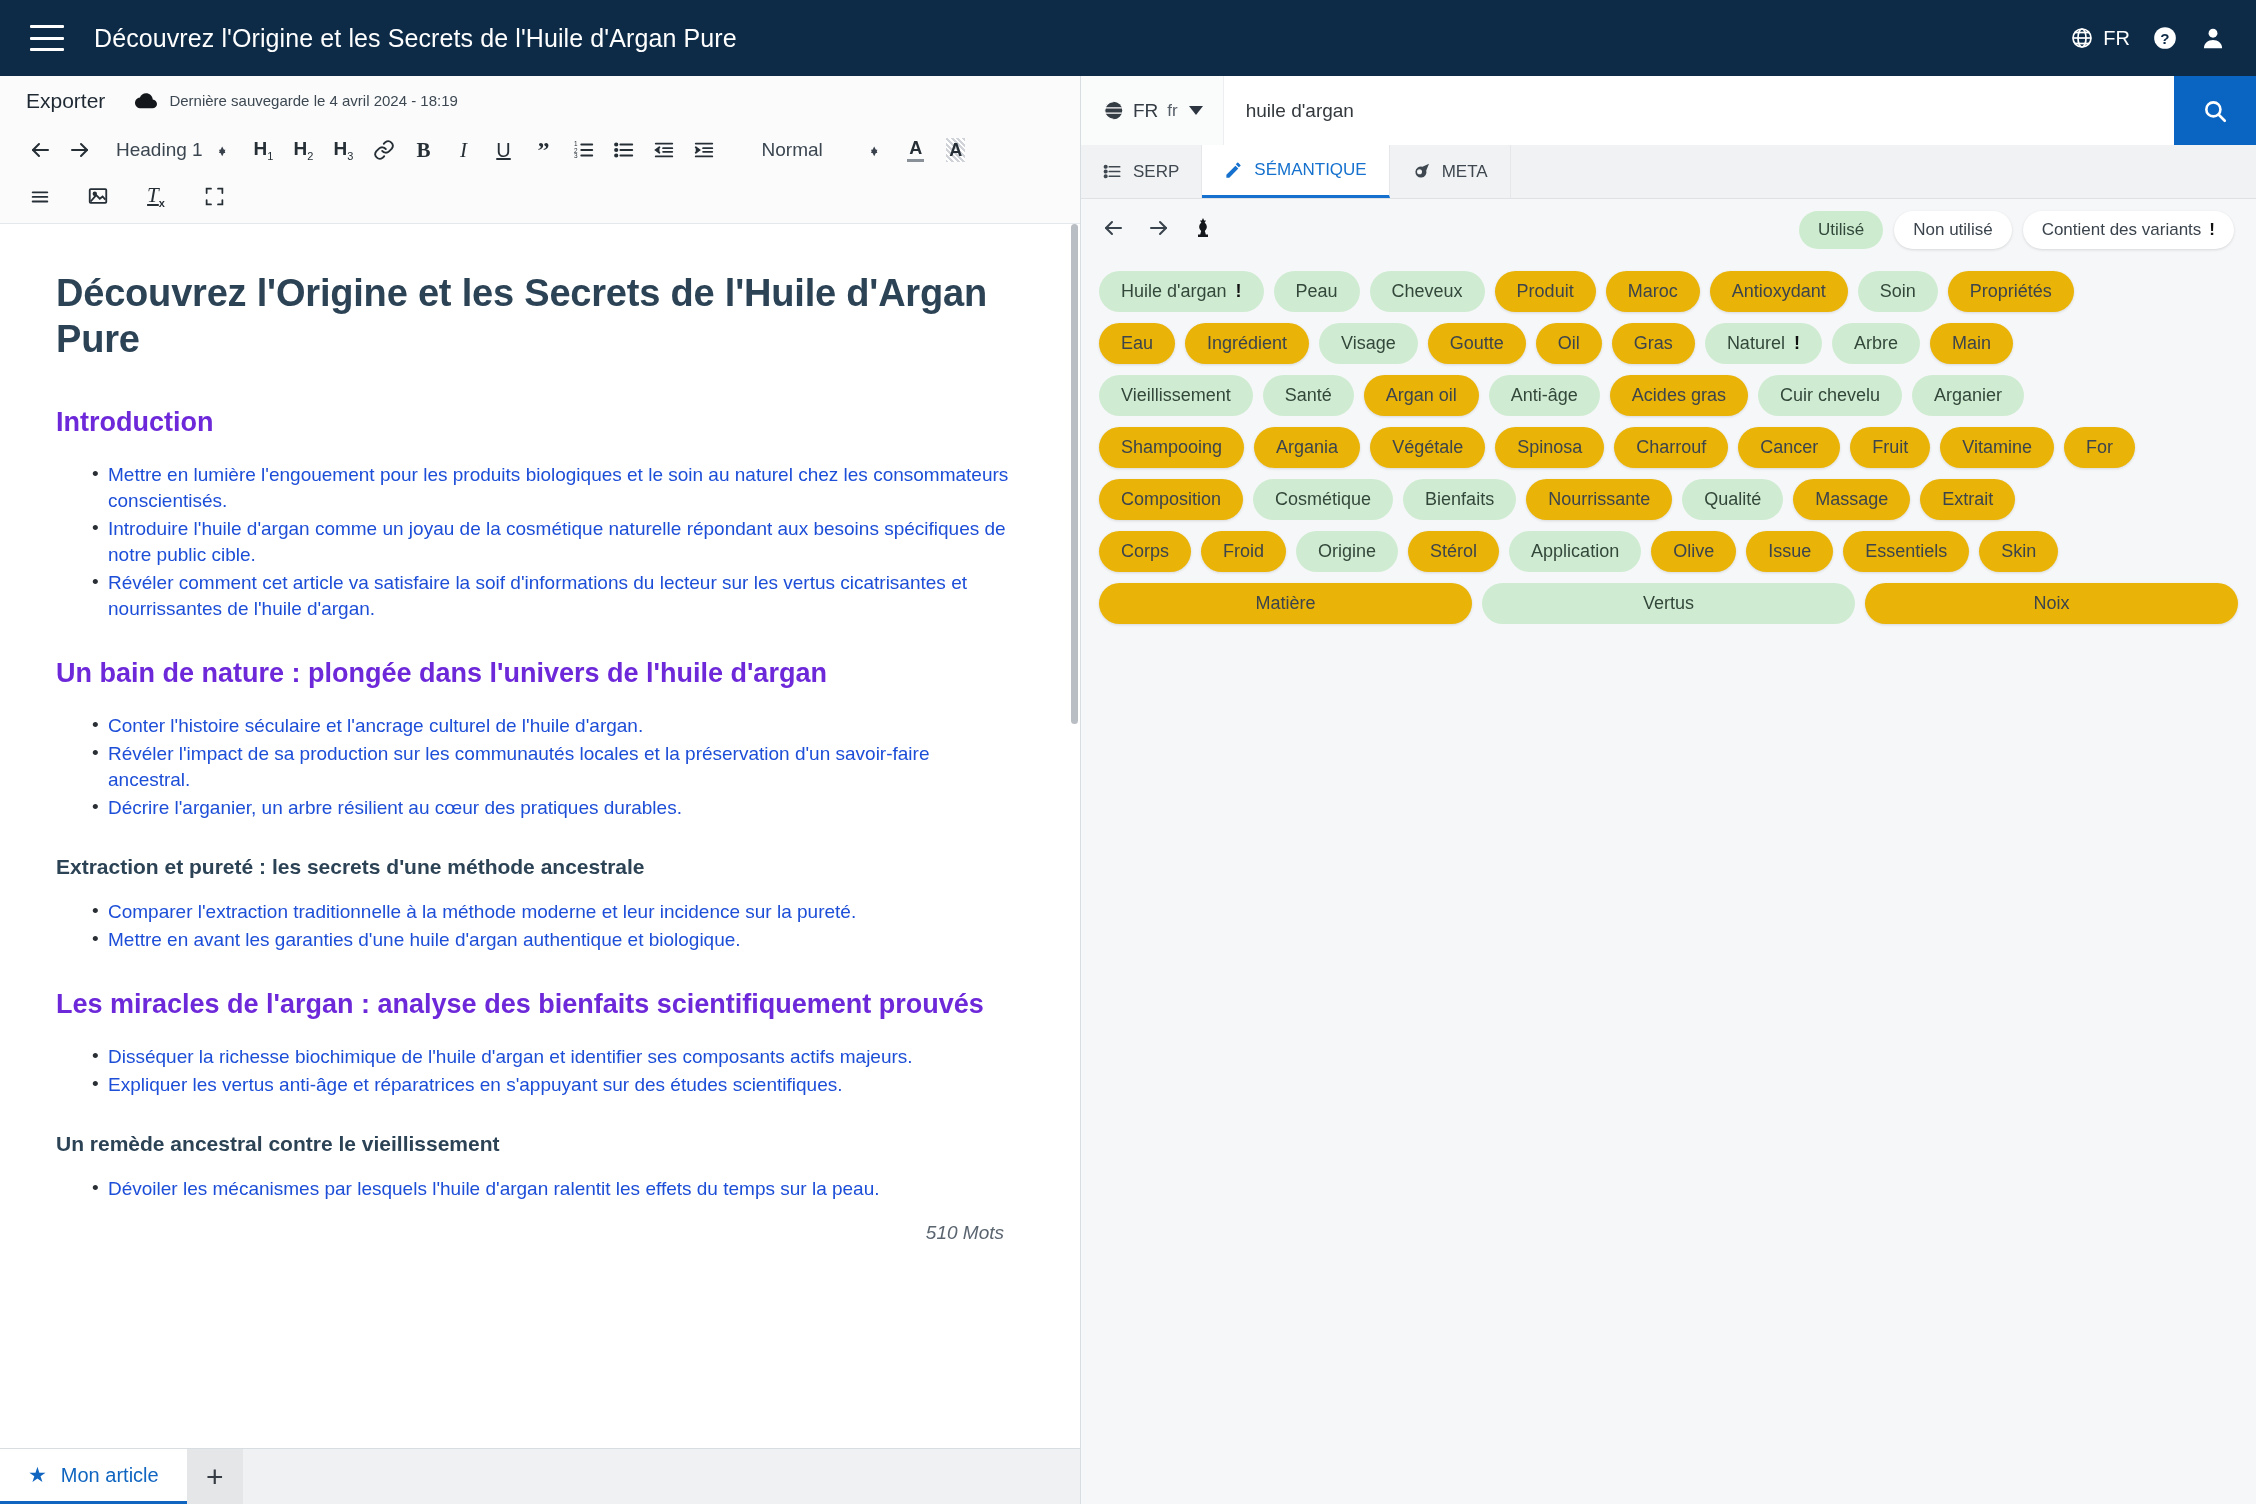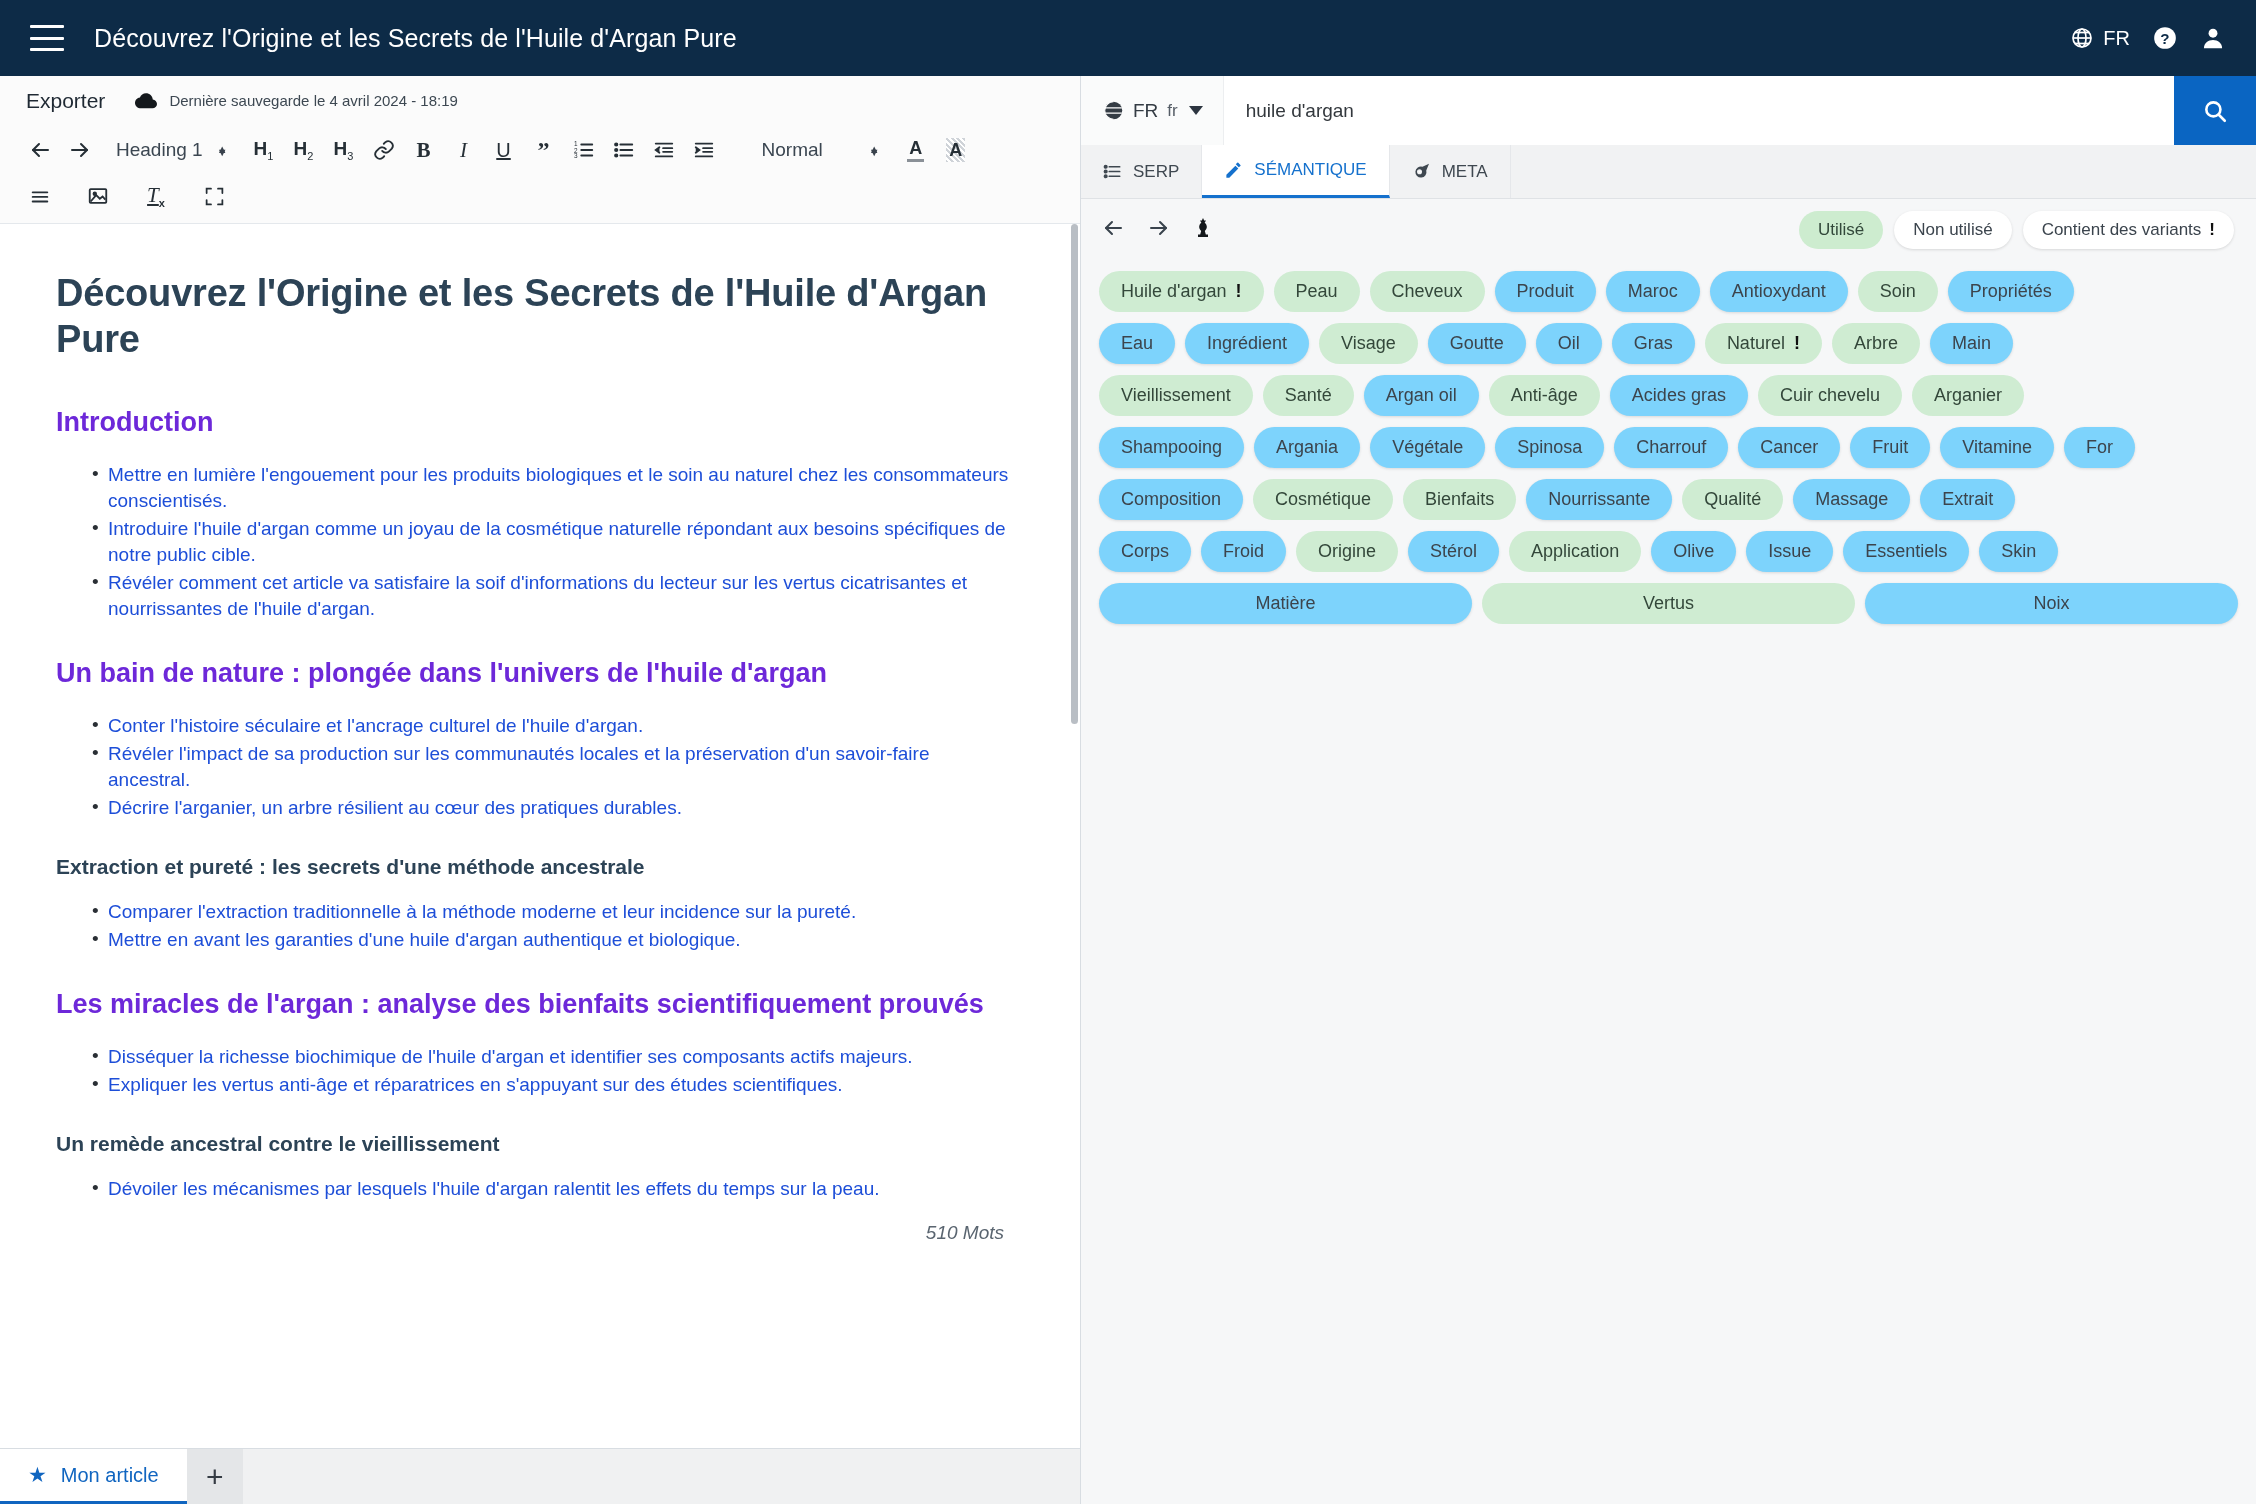--- a/index.html
+++ b/index.html
@@ -176,21 +176,21 @@
     box-shadow: 0 1px 3px rgba(0,0,0,.13);
     text-align: center;
   }
   .fchip.on { background: #cdeccf; color: #32483a; box-shadow: none; }
   .excl { color: #111; font-weight: 700; }
 
   .chips-area { padding: 10px 18px 0 18px; }
   .chip-row { display: flex; gap: 10px; margin-bottom: 11px; }
   .chip {
     height: 41px; display: flex; align-items: center; justify-content: center;
-    gap: 9px; padding: 0 22px; border-radius: 21px; background: #7dd3fc;
+    gap: 9px; padding: 0 22px; border-radius: 21px; background: #eab308;
     font-size: 18px; color: #3c444c; cursor: pointer; white-space: nowrap;
     box-shadow: 0 1px 3px rgba(0,0,0,.12);
   }
   .chip.used { background: #cfecd2; color: #33473a; box-shadow: none; }
   .chip.wide { flex: 1; }
 </style>
 </head>
 <body>
 
 <div class="topbar">

